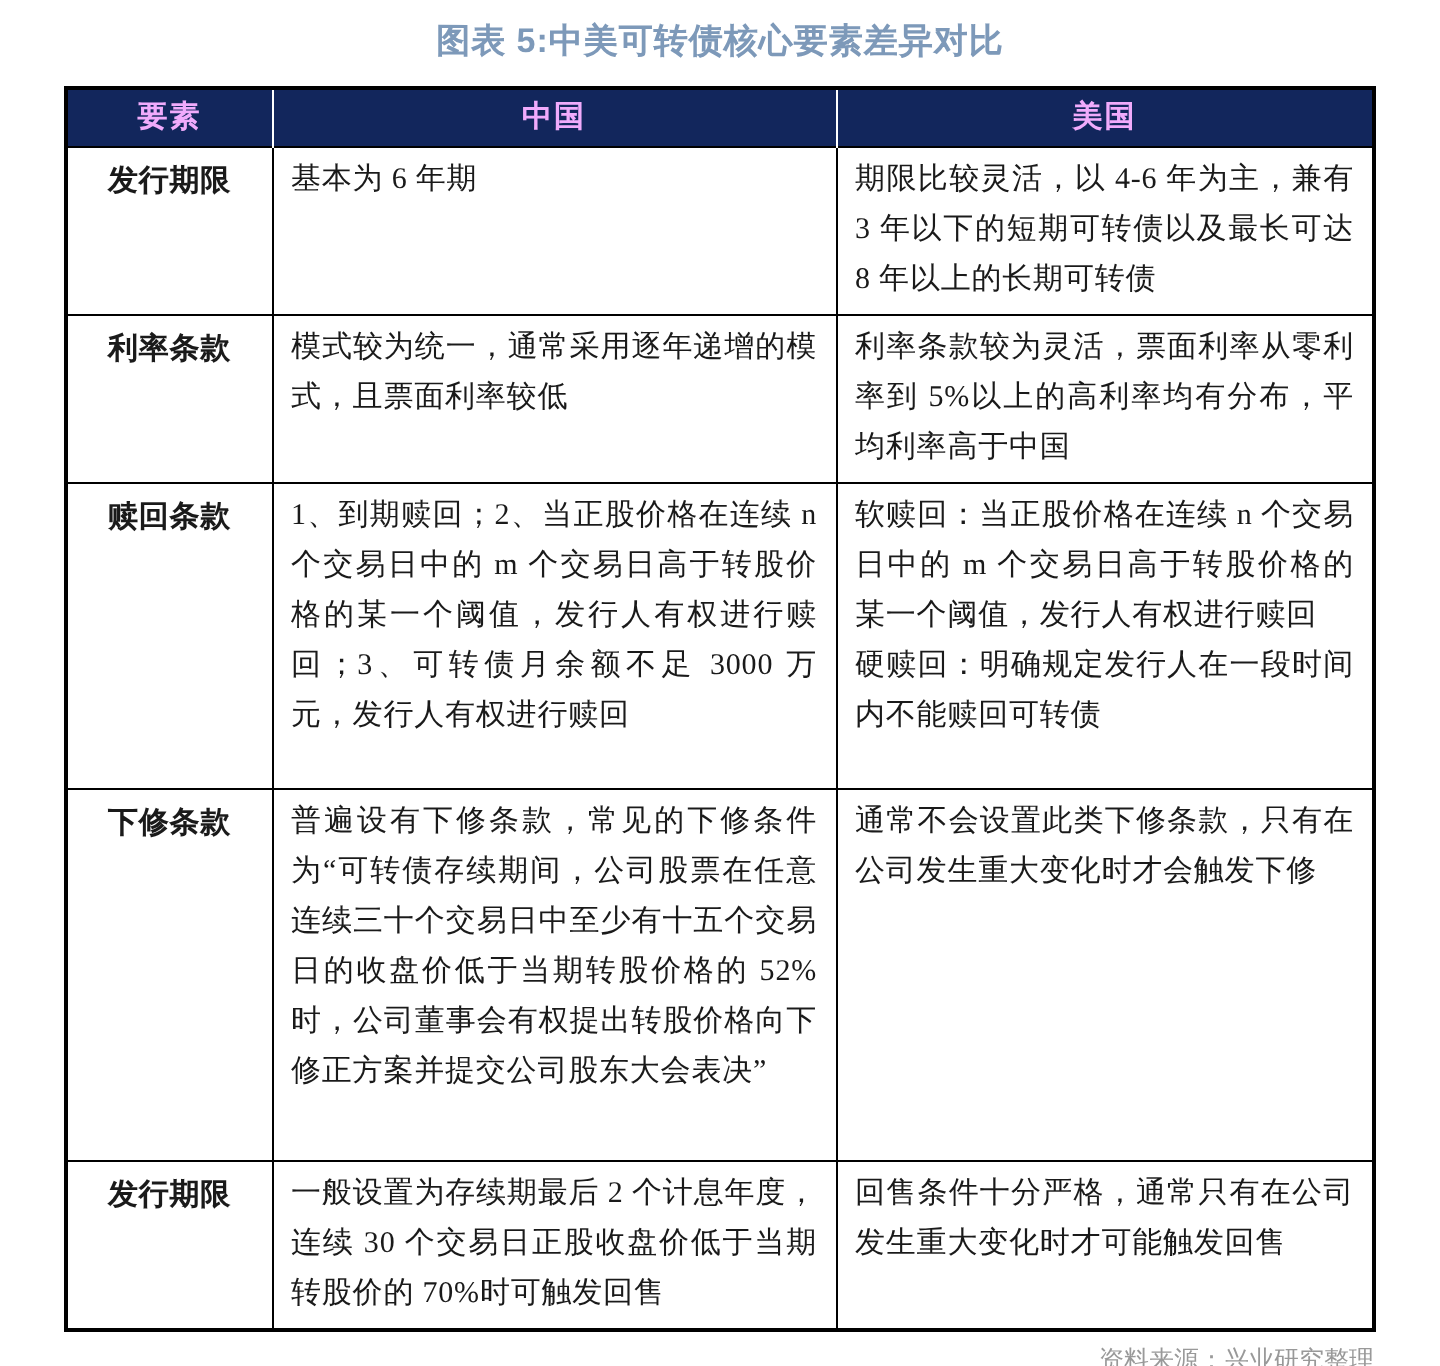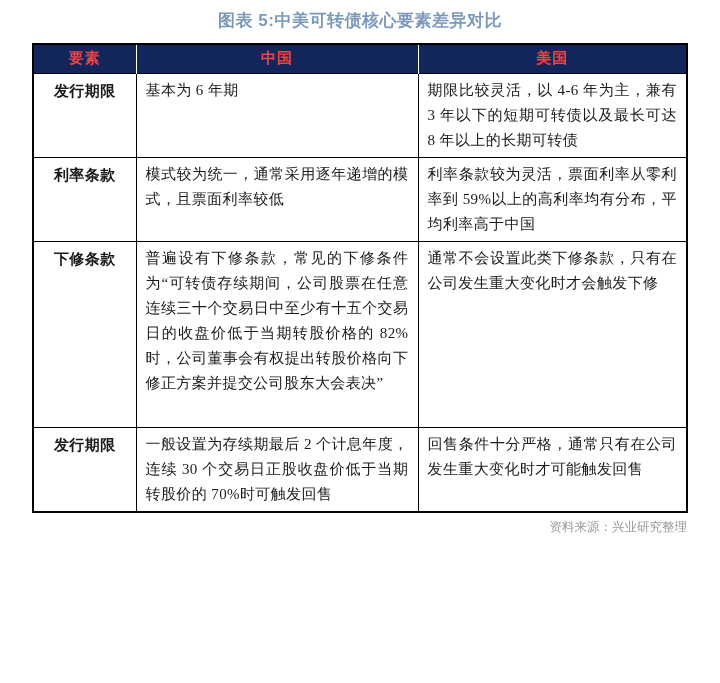--- a/index.html
+++ b/index.html
@@ -26,21 +26,21 @@
   }
   table.cmp {
     border-collapse: collapse;
     table-layout: fixed;
     width: 654px;
     margin: 0 auto;
     border: 2px solid #000000;
   }
   table.cmp thead th {
     background: #12265c;
-    color: #ef4444;
+    color: #f0abfc;
     font-weight: bold;
     font-size: 15px;
     height: 29px;
     text-align: center;
     vertical-align: middle;
     border-left: 1px solid #ffffff;
     letter-spacing: 1px;
   }
   table.cmp thead th:first-child { border-left: none; }
   table.cmp td {
@@ -95,25 +95,31 @@
     </thead>
     <tbody>
       <tr class="r1">
         <td class="factor">发行期限</td>
         <td>基本为 6 年期</td>
         <td>期限比较灵活，以 4-6 年为主，兼有 3 年以下的短期可转债以及最长可达 8 年以上的长期可转债</td>
       </tr>
       <tr class="r2">
         <td class="factor">利率条款</td>
         <td>模式较为统一，通常采用逐年递增的模式，且票面利率较低</td>
-        <td>利率条款较为灵活，票面利率从零利率到 59%以上的高利率均有分布，平均利率高于中国</td>
+        <td>利率条款较为灵活，票面利率从零利率到 5%以上的高利率均有分布，平均利率高于中国</td>
+      </tr>
+      <tr class="r3">
+        <td class="factor">赎回条款</td>
+        <td>1、到期赎回；2、当正股价格在连续 n 个交易日中的 m 个交易日高于转股价格的某一个阈值，发行人有权进行赎回；3、可转债月余额不足 3000 万元，发行人有权进行赎回</td>
+        <td>软赎回：当正股价格在连续 n 个交易日中的 m 个交易日高于转股价格的某一个阈值，发行人有权进行赎回
+硬赎回：明确规定发行人在一段时间内不能赎回可转债</td>
       </tr>
       <tr class="r4">
         <td class="factor">下修条款</td>
-        <td>普遍设有下修条款，常见的下修条件为“可转债存续期间，公司股票在任意连续三十个交易日中至少有十五个交易日的收盘价低于当期转股价格的 82%时，公司董事会有权提出转股价格向下修正方案并提交公司股东大会表决”</td>
+        <td>普遍设有下修条款，常见的下修条件为“可转债存续期间，公司股票在任意连续三十个交易日中至少有十五个交易日的收盘价低于当期转股价格的 52%时，公司董事会有权提出转股价格向下修正方案并提交公司股东大会表决”</td>
         <td>通常不会设置此类下修条款，只有在公司发生重大变化时才会触发下修</td>
       </tr>
       <tr class="r5">
         <td class="factor">发行期限</td>
         <td>一般设置为存续期最后 2 个计息年度，连续 30 个交易日正股收盘价低于当期转股价的 70%时可触发回售</td>
         <td>回售条件十分严格，通常只有在公司发生重大变化时才可能触发回售</td>
       </tr>
     </tbody>
   </table>
 

